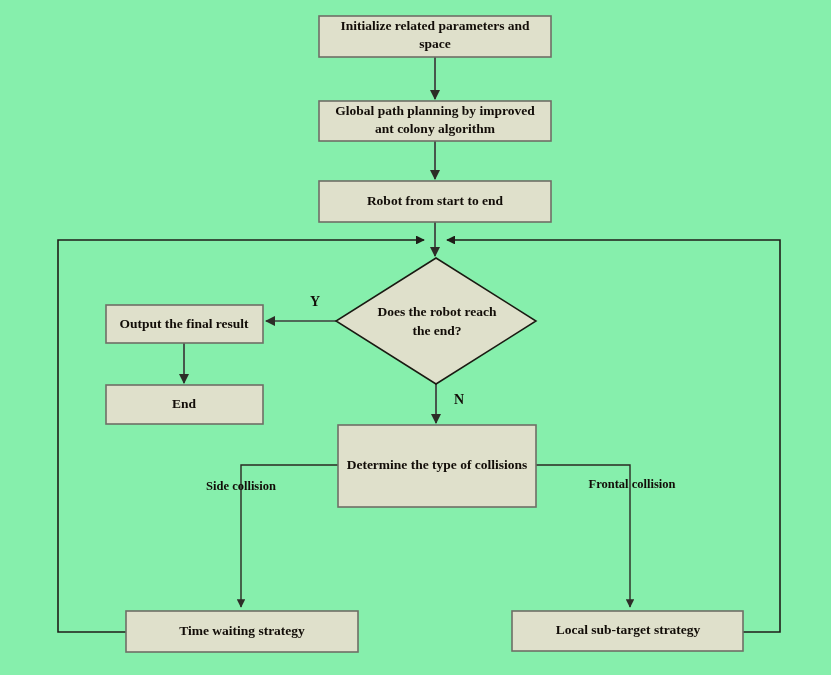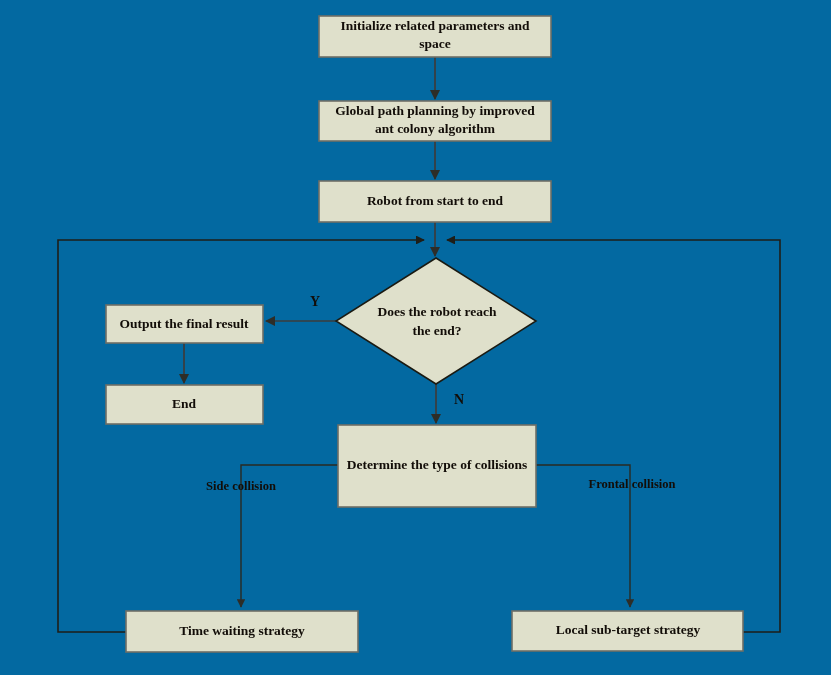--- a/index.html
+++ b/index.html
@@ -4,21 +4,21 @@
 <style>
   html, body {
     margin: 0;
     padding: 0;
     background: #ffffff;
   }
   #canvas {
     position: relative;
     width: 831px;
     height: 675px;
-    background: #0369a1;
+    background: #86efac;
     overflow: hidden;
     font-family: "Liberation Serif", "DejaVu Serif", serif;
   }
   svg#flow {
     position: absolute;
     left: 0;
     top: 0;
     width: 831px;
     height: 675px;
   }

